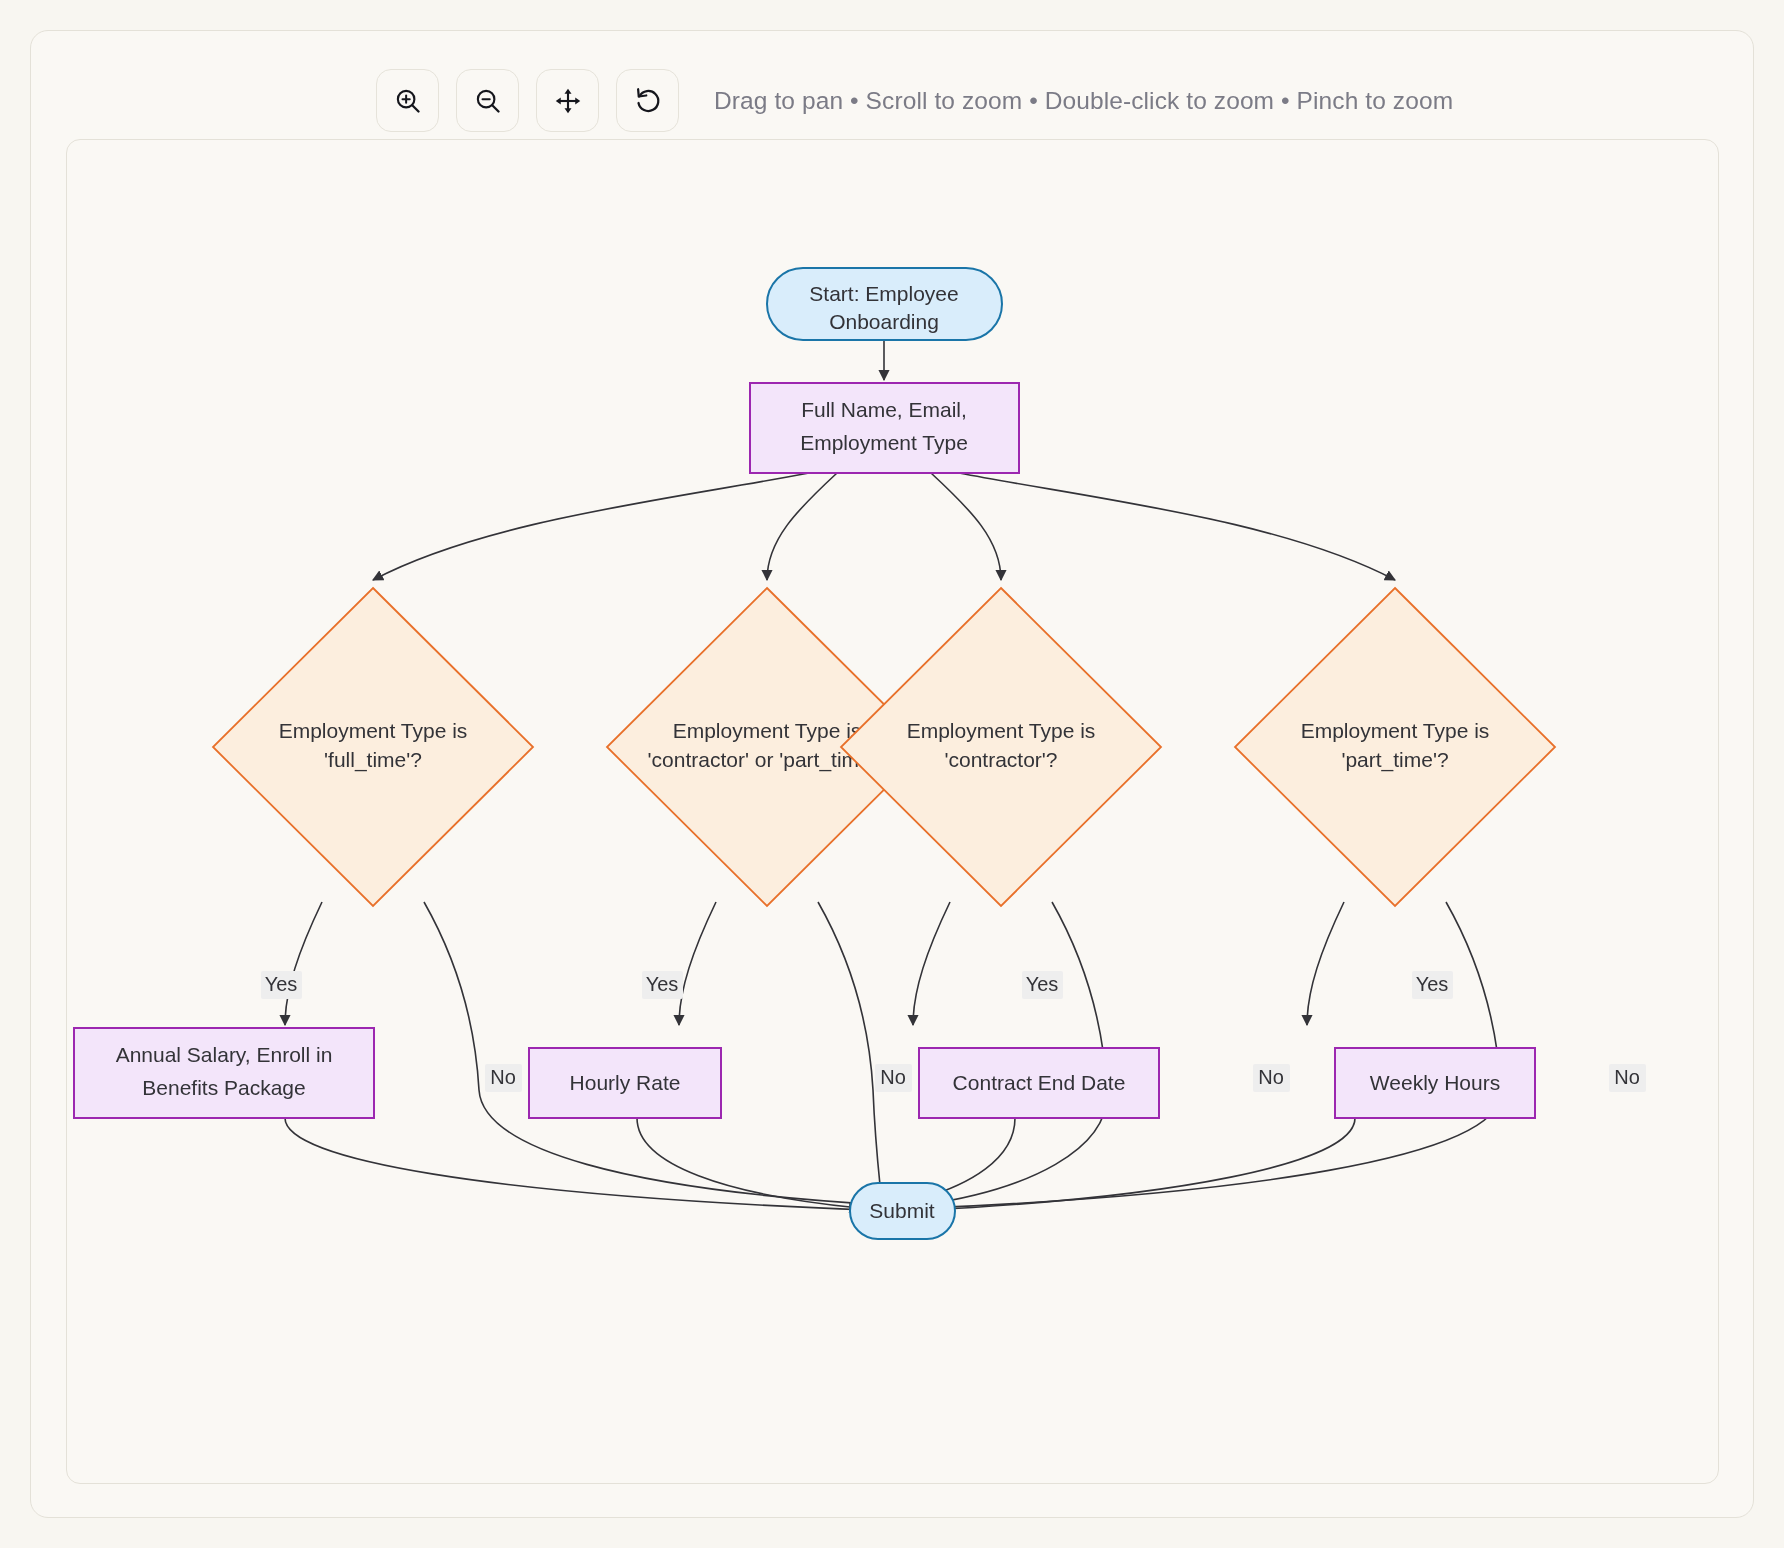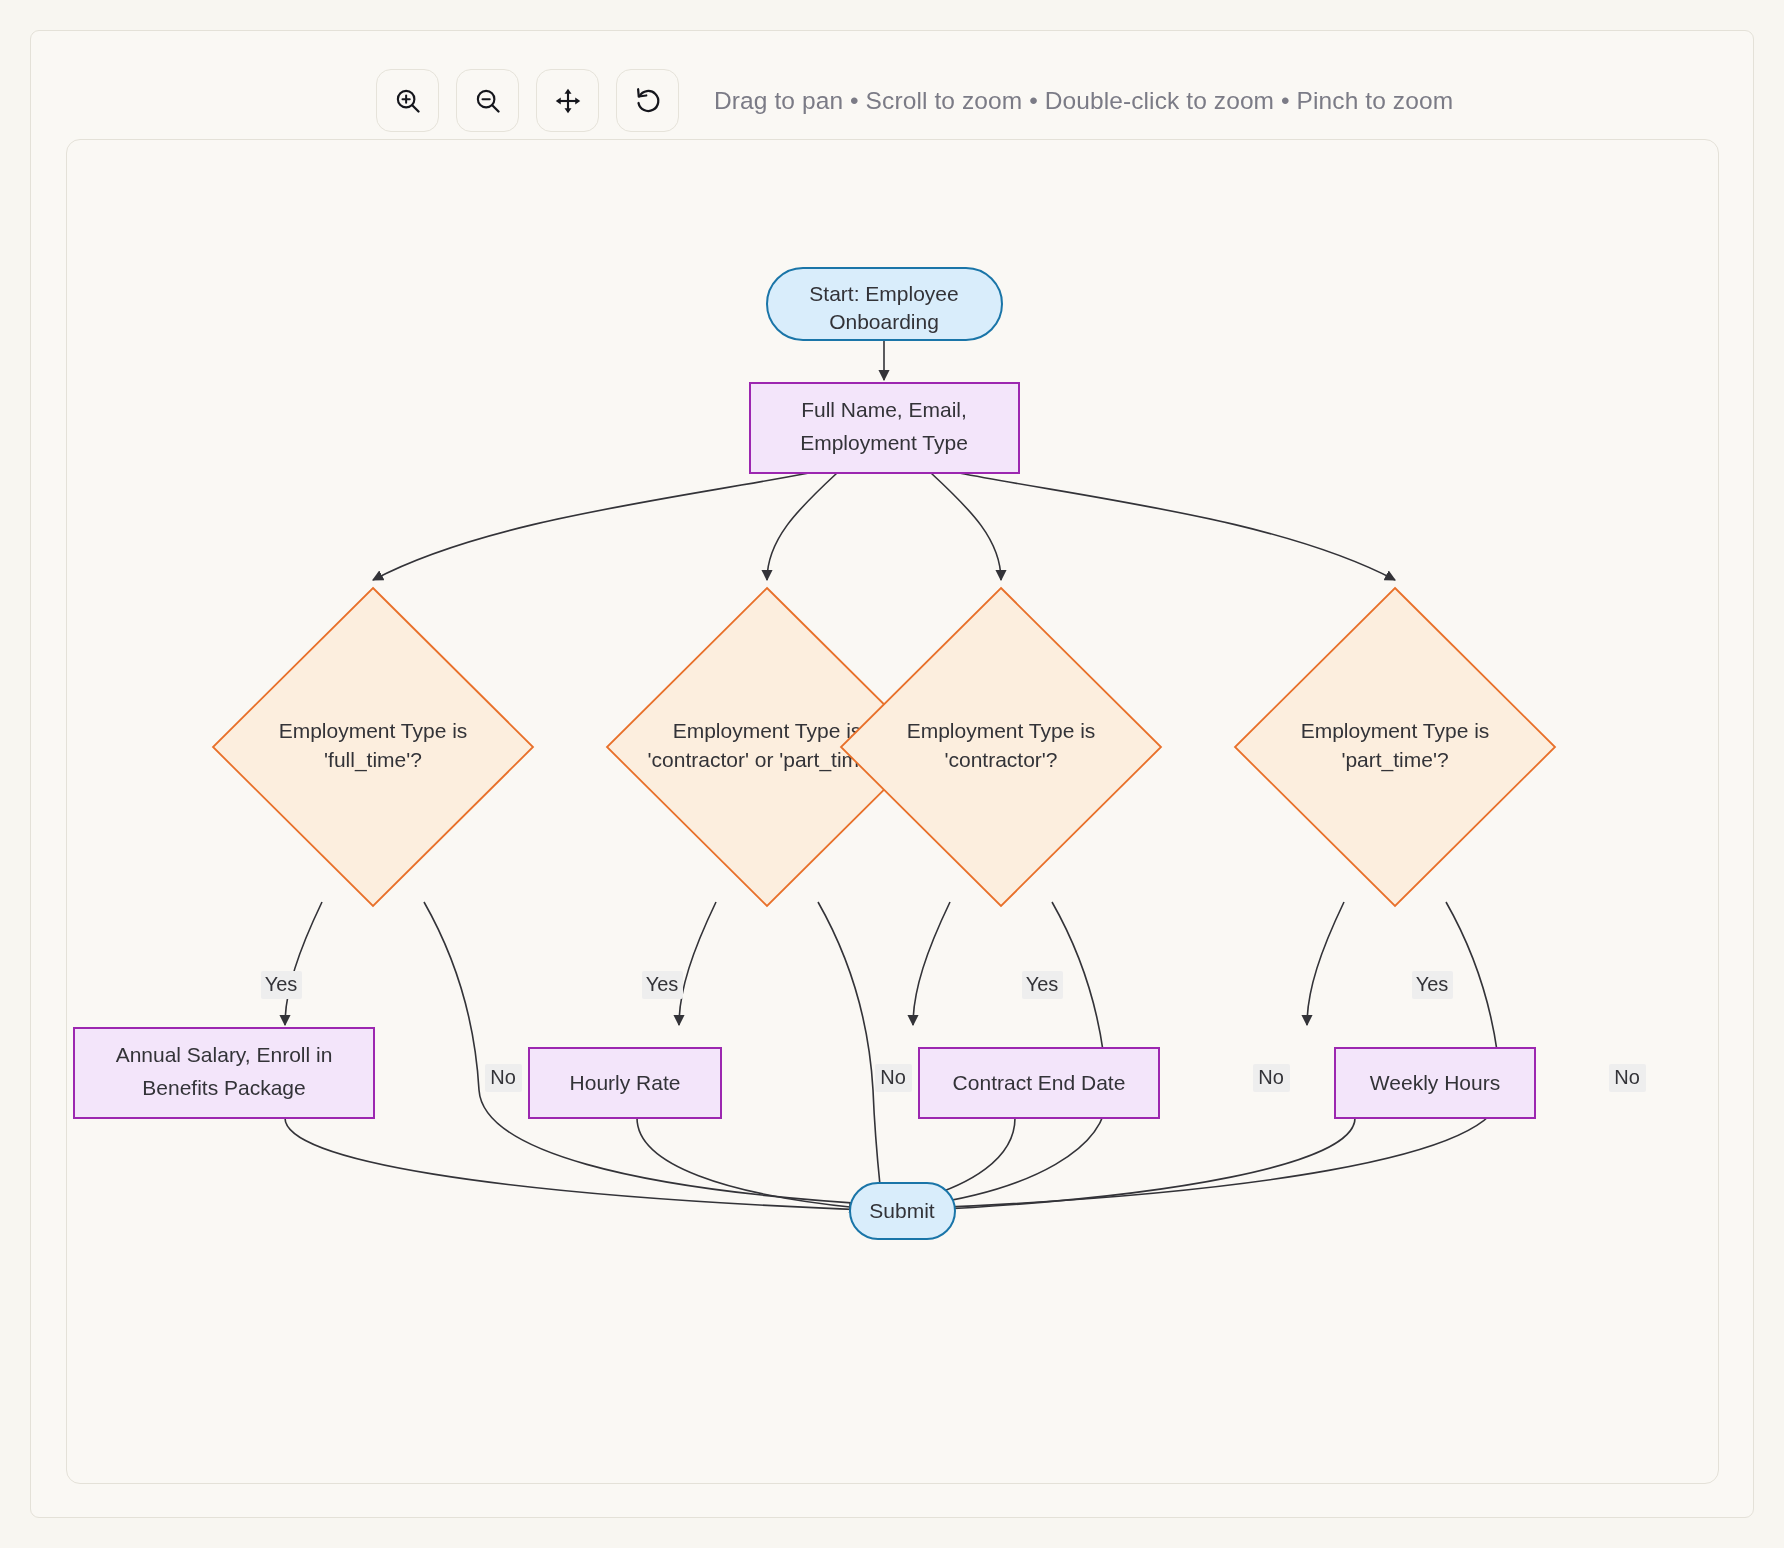--- a/index.html
+++ b/index.html
@@ -17,21 +17,21 @@
     overflow: hidden;
   }
   .outer-card {
     position: absolute;
     left: 30px;
     top: 30px;
     width: 1724px;
     height: 1488px;
     box-sizing: border-box;
     border: 1.5px solid #e4e1d8;
-    border-radius: 9px;
+    border-radius: 18px;
     background: #faf8f4;
   }
   .toolbar {
     position: absolute;
     left: 345px;
     top: 38px;
     display: flex;
     align-items: center;
     gap: 17px;
   }

